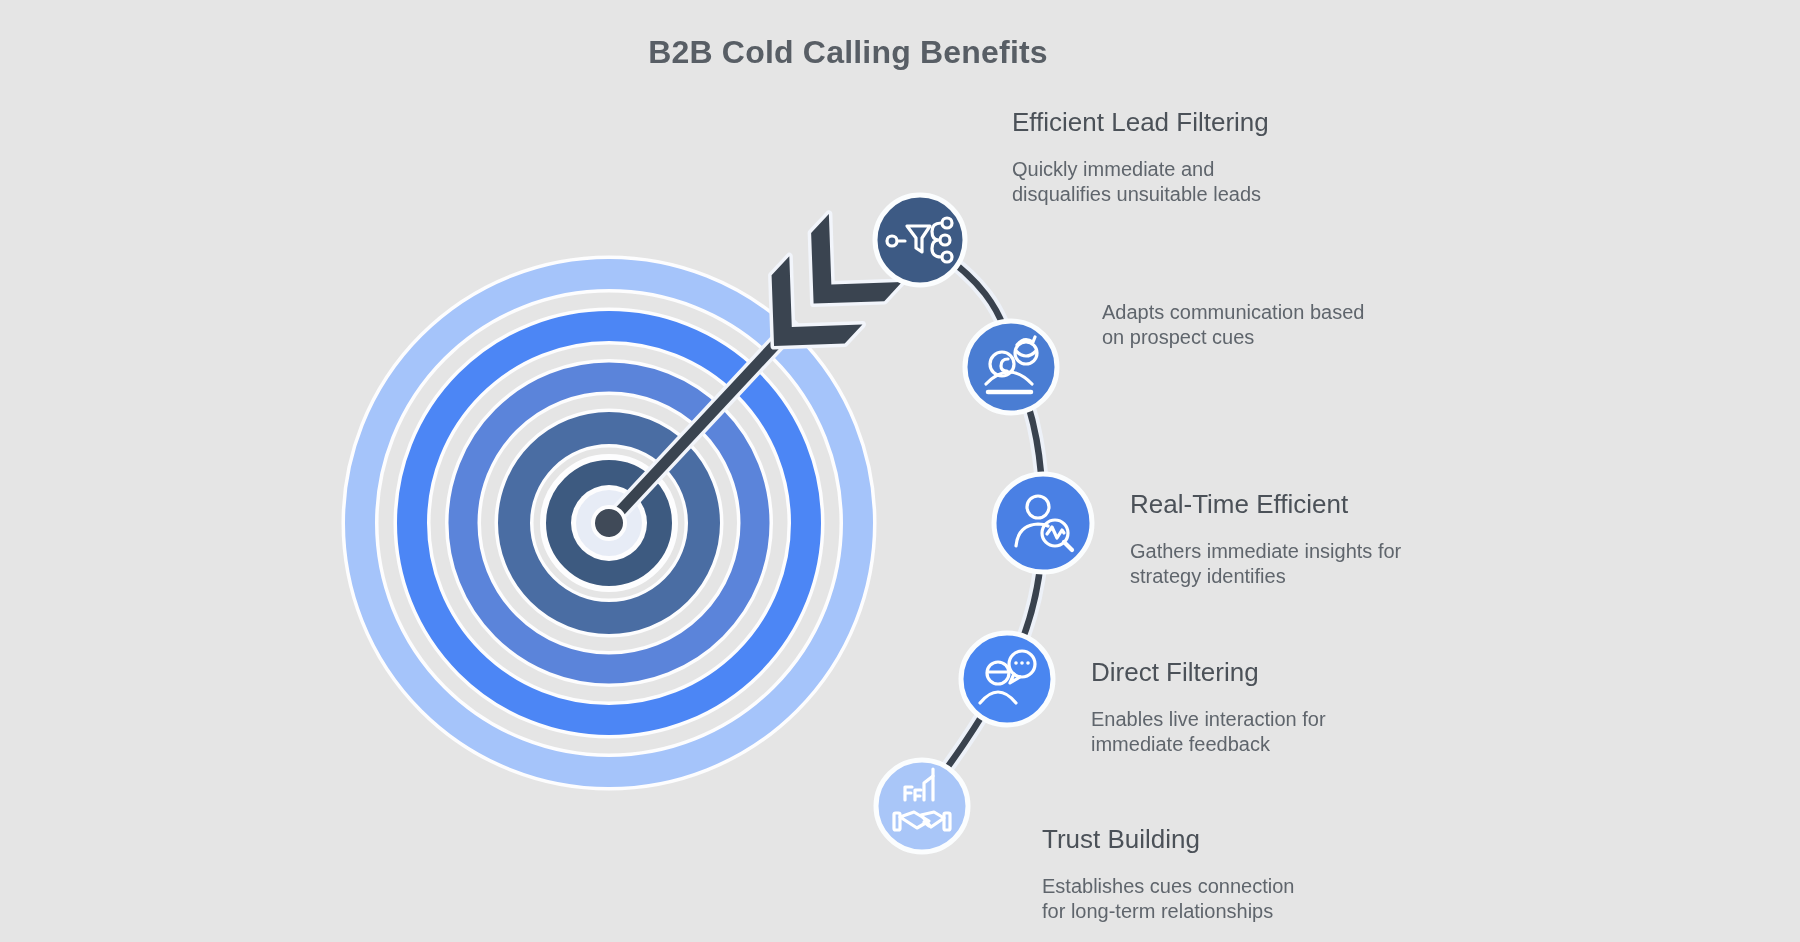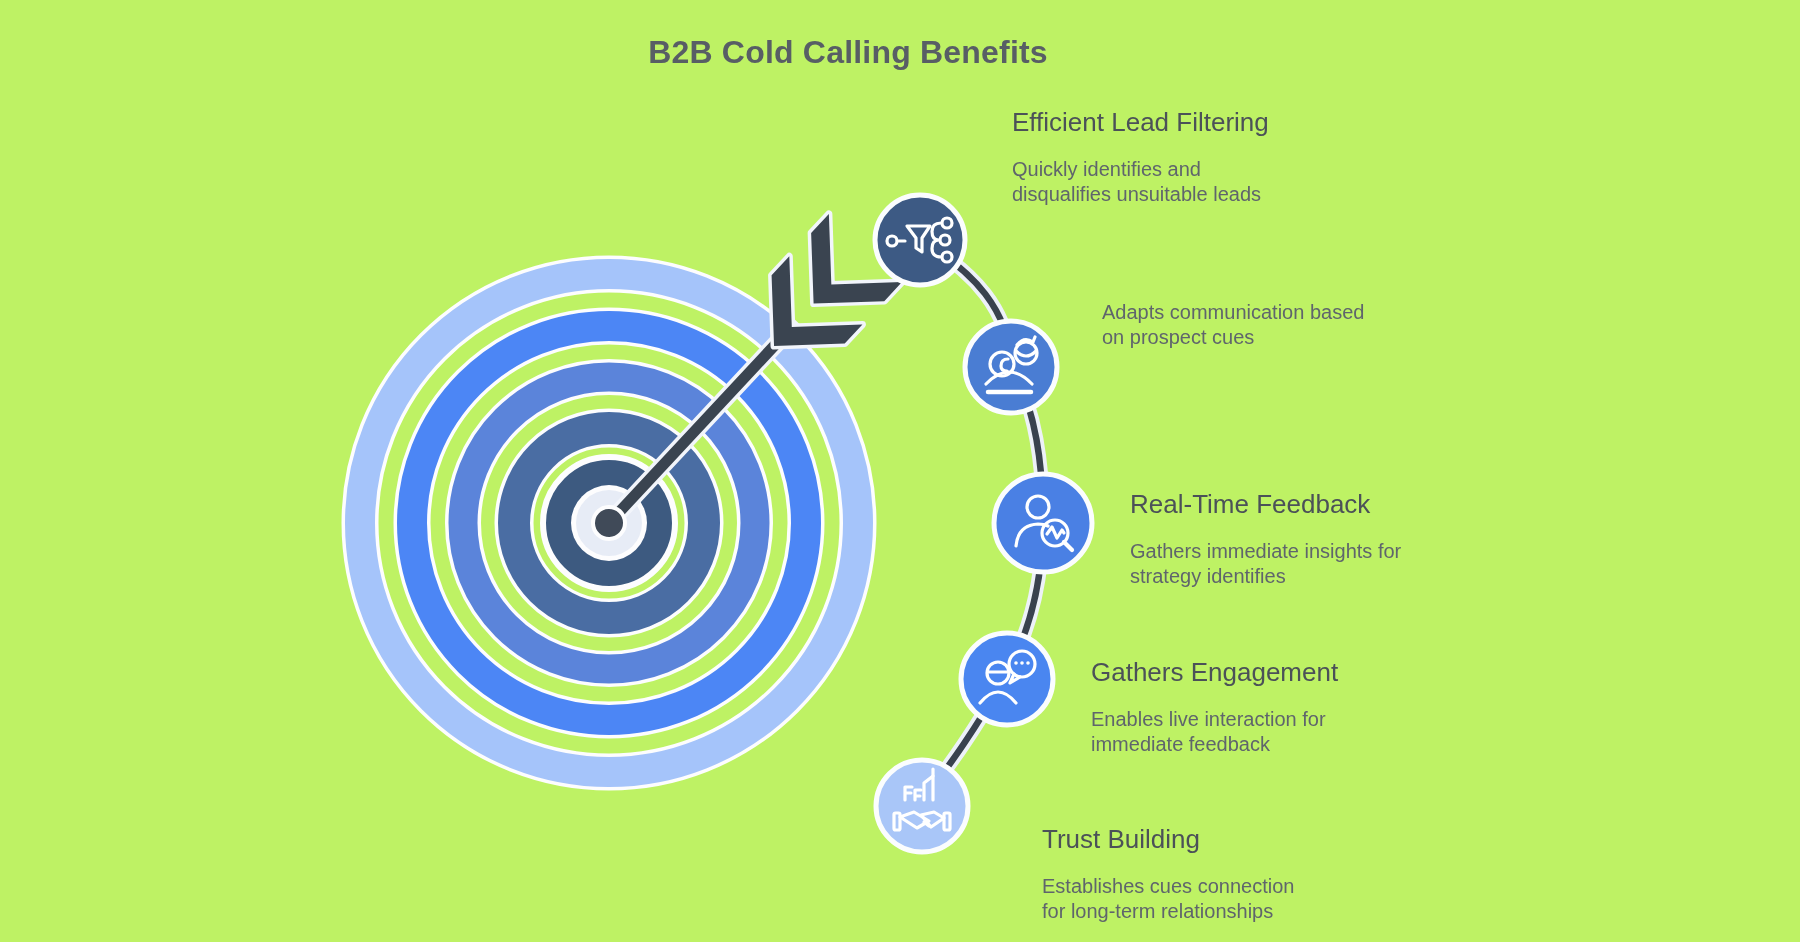--- a/index.html
+++ b/index.html
@@ -1,20 +1,20 @@
 <!DOCTYPE html>
 <html><head>
 <meta charset="utf-8">
 <style>
   html,body{margin:0;padding:0;}
   body{font-family:"Liberation Sans", sans-serif;}
   .canvas{
     position:relative;
     width:1800px;height:942px;
-    background:#bef264;
+    background:#e5e5e5;
     overflow:hidden;
   }
   .infographic-title{
     position:absolute;
     left:598px;top:34px;width:500px;
     text-align:center;
     font-size:32px;font-weight:bold;
     color:#585e65;
     letter-spacing:.2px;
     white-space:pre-line;
@@ -138,37 +138,37 @@
         <rect x="22" y="7" width="6" height="17" rx="1.5"></rect>
         <path d="M-22,11 L-8,6 L7,15 L-5,22 Z"></path>
         <path d="M-1,9 L12,6 L22,12 L9,21 Z"></path>
         <path d="M2,16 l5,4"></path>
       </g>
     </g>
   </svg>
 
   <div class="benefit" style="left:1012px;top:105px;">
     <h3>Efficient Lead Filtering</h3>
-    <p>Quickly identifies and
+    <p>Quickly immediate and
 disqualifies unsuitable leads</p>
   </div>
 
   <div class="benefit" style="left:1102px;top:282px;">
     <p>Adapts communication based
 on prospect cues</p>
   </div>
 
   <div class="benefit" style="left:1130px;top:487px;">
-    <h3>Real-Time Feedback</h3>
+    <h3>Real-Time Efficient</h3>
     <p>Gathers immediate insights for
 strategy identifies</p>
   </div>
 
   <div class="benefit" style="left:1091px;top:655px;">
-    <h3>Gathers Engagement</h3>
+    <h3>Direct Filtering</h3>
     <p>Enables live interaction for
 immediate feedback</p>
   </div>
 
   <div class="benefit" style="left:1006px;top:822px;margin-left:36px;">
     <h3>Trust Building</h3>
     <p>Establishes cues connection
 for long-term relationships</p>
   </div>
 

